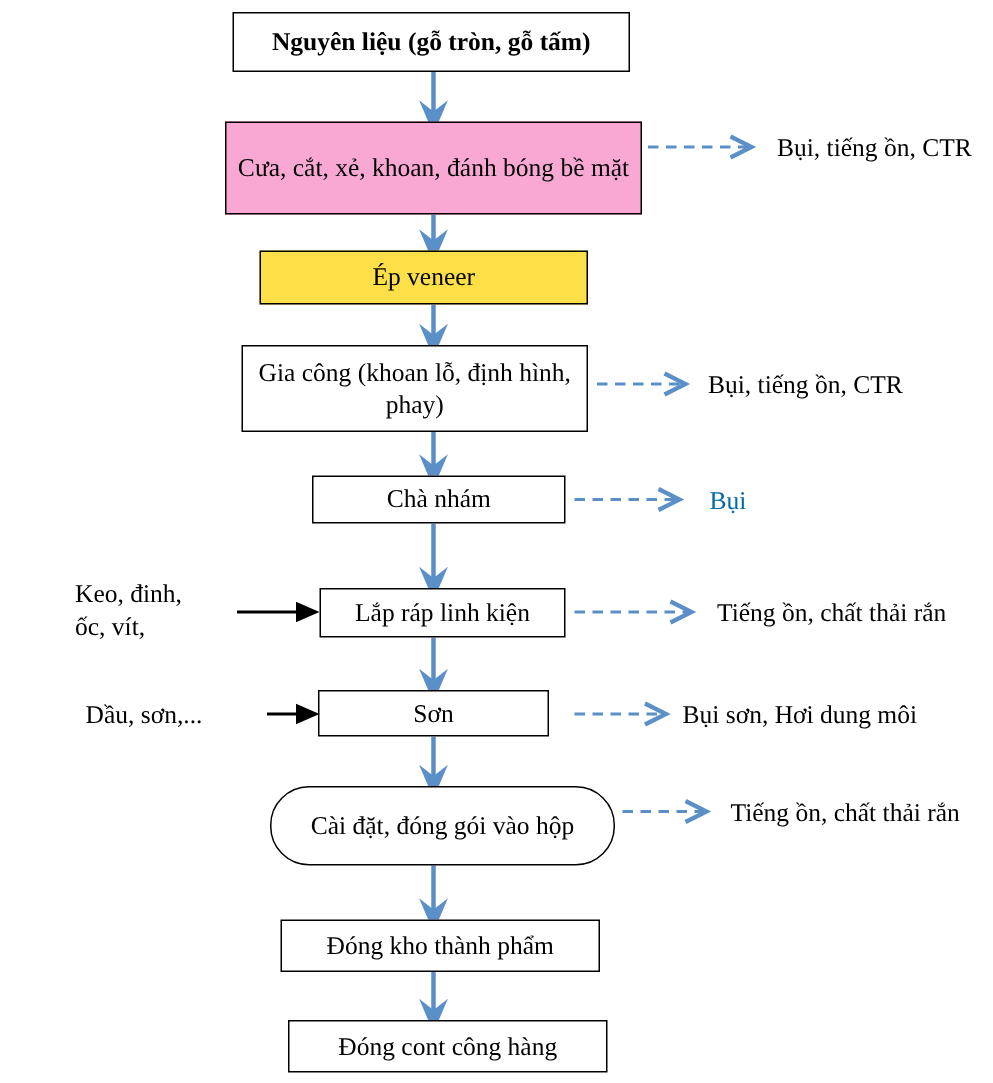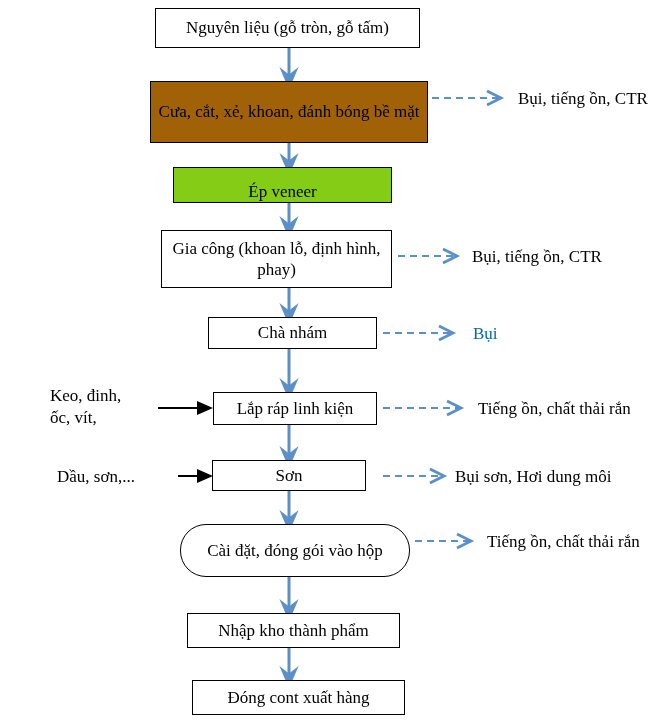--- a/index.html
+++ b/index.html
@@ -91,49 +91,49 @@
         <line x1="383" y1="476" x2="443" y2="476" stroke="#5b8fc7" stroke-width="2" stroke-dasharray="7 5" marker-end="url(#m-blue-open)"></line>
         <line x1="415" y1="541" x2="470" y2="541" stroke="#5b8fc7" stroke-width="2" stroke-dasharray="7 5" marker-end="url(#m-blue-open)"></line>
       </g>
     <g id="svg-in">
         <line x1="158" y1="408" x2="209" y2="408" stroke="#000000" stroke-width="2" marker-end="url(#m-black)"></line>
         <line x1="178" y1="476" x2="209" y2="476" stroke="#000000" stroke-width="2" marker-end="url(#m-black)"></line>
       </g>
   </svg>
 
   <div id="nodes-layer">
-      <div class="node" style="left: 155px; top: 8px; width: 265px; height: 40px; border-color: rgb(0, 0, 0); background: rgb(255, 255, 255);">
+      <div class="node" style="left: 155px; top: 8px; width: 265px; height: 40px; border-color: rgb(0, 0, 0); background: rgb(255, 255, 255); font-weight: bold;">
         <span>Nguyên liệu (gỗ tròn, gỗ tấm)</span>
       </div>
-      <div class="node" style="left: 150px; top: 81px; width: 278px; height: 62px; border-color: rgb(0, 0, 0); background: #a16207; align-items: center;">
+      <div class="node" style="left: 150px; top: 81px; width: 278px; height: 62px; border-color: rgb(0, 0, 0); background: #f9a8d4; align-items: center;">
         <span>Cưa, cắt, xẻ, khoan, đánh bóng bề mặt</span>
       </div>
-      <div class="node" style="left: 173px; top: 167px; width: 219px; height: 36px; border-color: rgb(0, 0, 0); background: #84cc16; align-items: flex-end;">
+      <div class="node" style="left: 173px; top: 167px; width: 219px; height: 36px; border-color: rgb(0, 0, 0); background: #fde047;">
         <span>Ép veneer</span>
       </div>
       <div class="node" style="left: 161px; top: 230px; width: 231px; height: 58px; border-color: rgb(0, 0, 0); background: rgb(255, 255, 255);">
         <span>Gia công (khoan lỗ, định hình, phay)</span>
       </div>
       <div class="node" style="left: 208px; top: 317px; width: 169px; height: 32px; border-color: rgb(0, 0, 0); background: rgb(255, 255, 255); justify-content: flex-end;">
         <span>Chà nhám</span>
       </div>
       <div class="node" style="left: 213px; top: 392px; width: 164px; height: 33px; border-color: rgb(0, 0, 0); background: rgb(255, 255, 255);">
         <span>Lắp ráp linh kiện</span>
       </div>
       <div class="node" style="left: 212px; top: 460px; width: 154px; height: 31px; border-color: rgb(0, 0, 0); background: rgb(255, 255, 255);">
         <span>Sơn</span>
       </div>
       <div class="node" style="left: 180px; top: 524px; width: 230px; height: 53px; border-color: rgb(0, 0, 0); background: rgb(255, 255, 255); border-radius: 26px;">
         <span>Cài đặt, đóng gói vào hộp</span>
       </div>
       <div class="node" style="left: 187px; top: 613px; width: 213px; height: 35px; border-color: rgb(0, 0, 0); background: rgb(255, 255, 255);">
-        <span>Nhập kho thành phẩm</span>
+        <span>Đóng kho thành phẩm</span>
       </div>
       <div class="node" style="left: 192px; top: 680px; width: 213px; height: 35px; border-color: rgb(0, 0, 0); background: rgb(255, 255, 255);">
-        <span>Đóng cont xuất hàng</span>
+        <span>Đóng cont công hàng</span>
       </div>
     </div>
   <div id="labels-layer">
       <div class="side-label" style="left: 518px; top: 88px; color: rgb(0, 0, 0);">Bụi, tiếng ồn, CTR</div>
       <div class="side-label" style="left: 472px; top: 246px; color: rgb(0, 0, 0);">Bụi, tiếng ồn, CTR</div>
       <div class="side-label" style="left: 473px; top: 323px; color: #0369a1;">Bụi</div>
       <div class="side-label" style="left: 478px; top: 398px; color: rgb(0, 0, 0);">Tiếng ồn, chất thải rắn</div>
       <div class="side-label" style="left: 455px; top: 466px; color: rgb(0, 0, 0);">Bụi sơn, Hơi dung môi</div>
       <div class="side-label" style="left: 487px; top: 531px; color: rgb(0, 0, 0);">Tiếng ồn, chất thải rắn</div>
       <div class="side-label left" style="left: 50px; top: 385px; color: rgb(0, 0, 0);">Keo, đinh,

